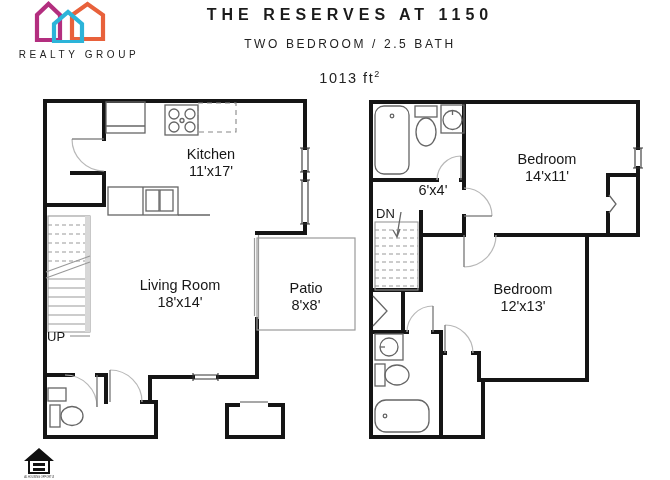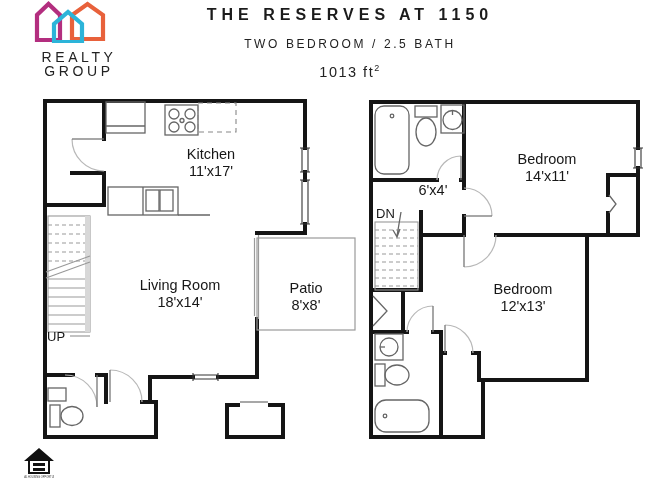--- a/index.html
+++ b/index.html
@@ -1,25 +1,25 @@
 <!DOCTYPE html>
 <html><head>
 <meta charset="utf-8">
 <style>
   html,body{margin:0;padding:0;background:#fff;}
   #canvas{position:relative;width:670px;height:480px;background:#ffffff;overflow:hidden;
           font-family:"Liberation Sans",sans-serif;color:#1a1a1a;}
   
   .logo{position:absolute;left:16px;top:1px;width:126px;text-align:center;}
   .logo .name{font-weight:bold;font-size:21px;letter-spacing:0.5px;color:#161616;margin-top:2px;line-height:1;}
-  .logo .sub{font-size:14px;letter-spacing:3.6px;color:#222;margin-top:3px;line-height:1;}
+  .logo .sub{font-size:10px;letter-spacing:3.6px;color:#222;margin-top:3px;line-height:1;}
   .titleblock{position:absolute;left:150px;top:6px;width:400px;text-align:center;}
   .title{font-weight:bold;font-size:16px;letter-spacing:5px;color:#1b1b1b;line-height:1.1;white-space:nowrap;}
   .subtitle{font-size:12px;letter-spacing:2.6px;color:#222;margin-top:13px;white-space:nowrap;}
-  .area{font-size:14.5px;letter-spacing:1.5px;color:#222;margin-top:12px;}
+  .area{font-size:14.5px;letter-spacing:1.5px;color:#222;margin-top:18px;}
   .area sup{font-size:9px;}
   
   .plan{position:absolute;}
   #floor1{left:38px;top:92px;}
   #floor2{left:363px;top:92px;}
   svg .wall{stroke:#151515;stroke-width:4;fill:none;stroke-linecap:square;}
   svg .thin{stroke:#666;stroke-width:1.3;fill:none;}
   svg .lite{stroke:#9a9a9a;stroke-width:1.2;fill:none;}
   svg .win{stroke:#333;stroke-width:1.1;fill:none;}
   svg .arc{stroke:#b8b8b8;stroke-width:1.2;fill:none;}

